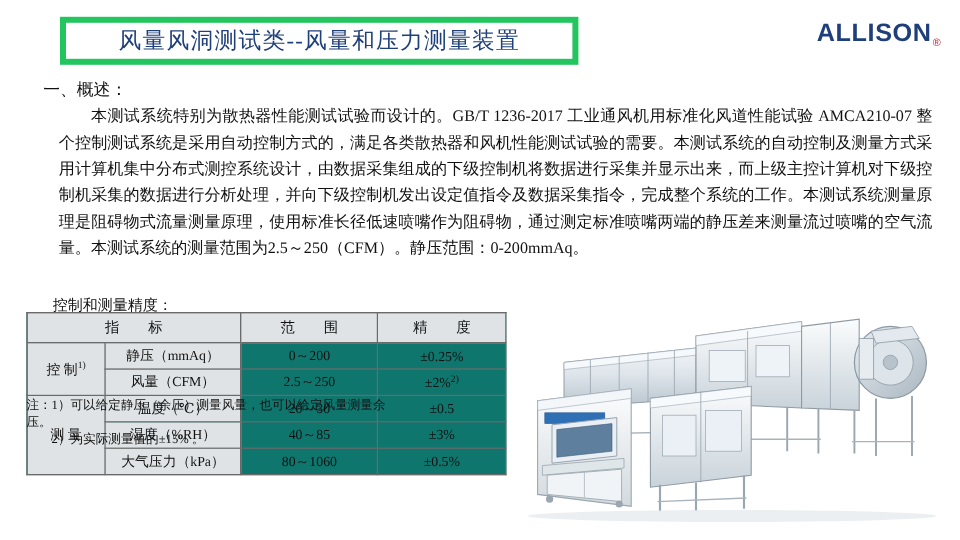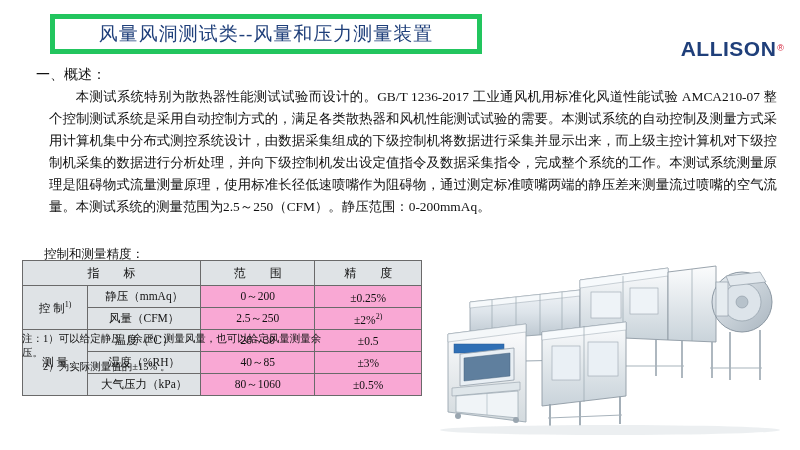--- a/index.html
+++ b/index.html
@@ -40,23 +40,23 @@
     font-size: 19px;
     color: #1f3f7a;
     font-family: "Liberation Serif", "DejaVu Serif", serif;
     letter-spacing: 1px;
     white-space: nowrap;
   }
 
   .brand {
     position: absolute;
     right: 0;
-    top: 23px;
+    top: 2px;
     display: flex;
-    align-items: center;
+    align-items: flex-end;
   }
   .brand .brand-en {
     font-family: "Liberation Sans", sans-serif;
     font-weight: bold;
     font-size: 21px;
     color: #1f3f7a;
     letter-spacing: 0.5px;
   }
   .brand .brand-cn {
     font-family: "Liberation Sans", sans-serif;
@@ -104,21 +104,21 @@
     color: #111111;
   }
 
   
   .spec-table {
     position: absolute;
     left: 22px;
     top: 260px;
     border-collapse: collapse;
     width: 400px;
-    background: #f9a8d4;
+    background: #0f766e;
   }
   .spec-table td {
     border: 1px solid #6a6a6a;
     font-size: 11.5px;
     color: #111111;
     text-align: center;
     height: 21px;
     padding: 0 2px;
     font-family: "Liberation Serif", "DejaVu Serif", serif;
   }

